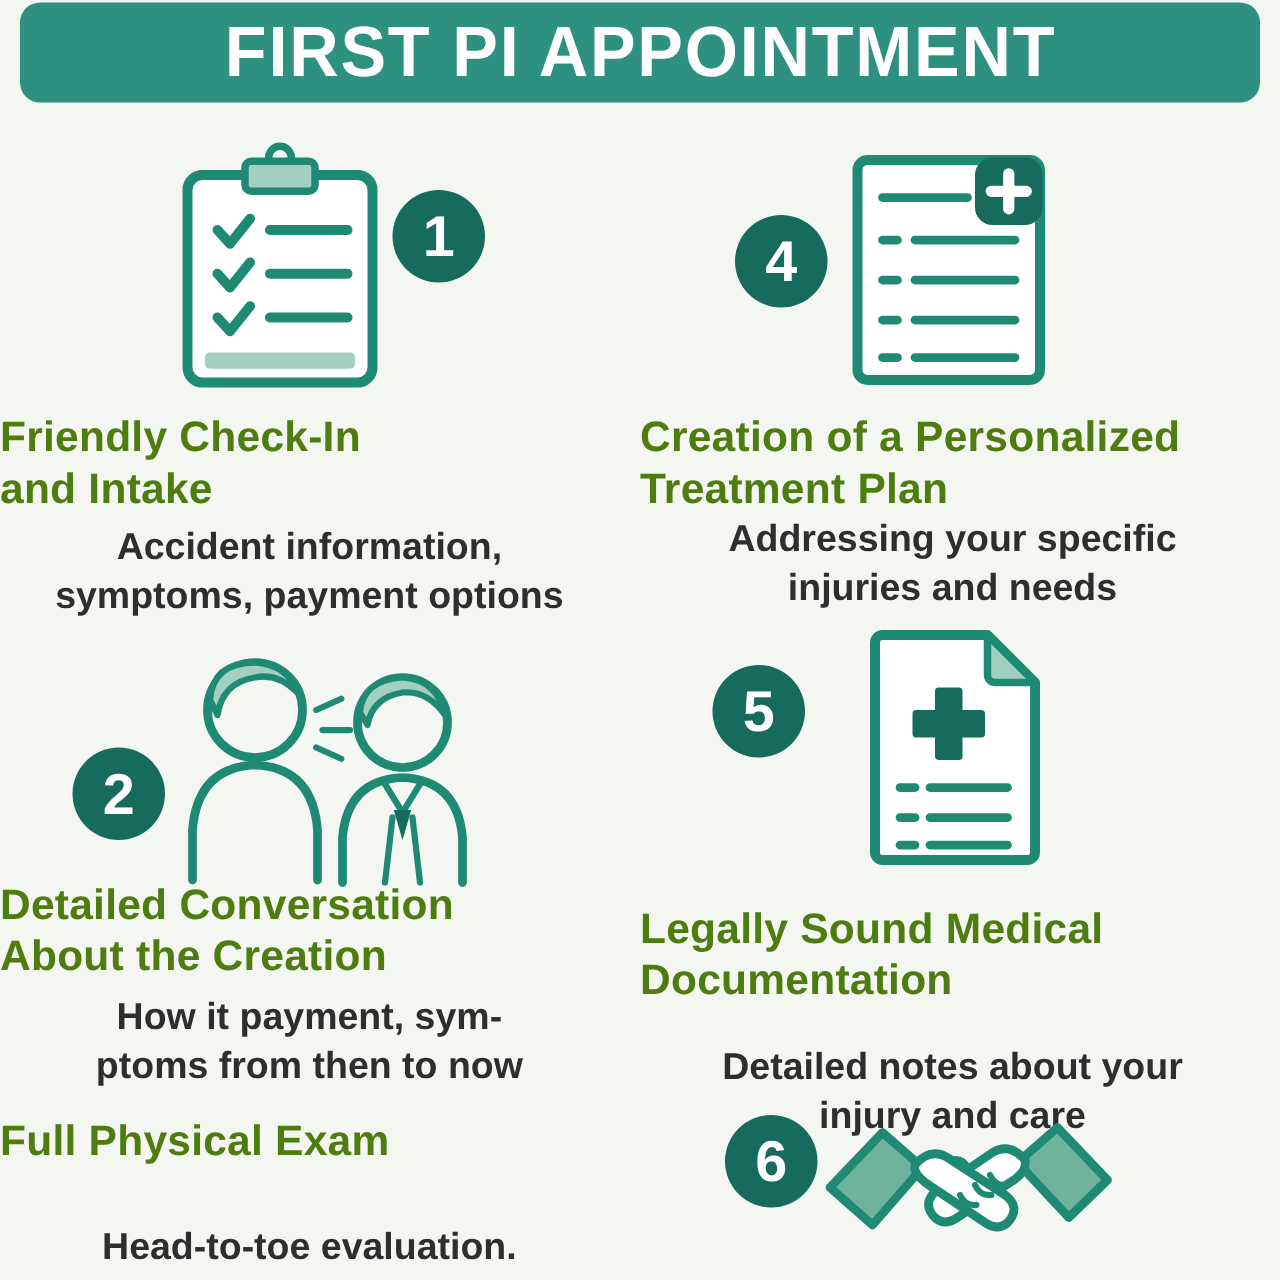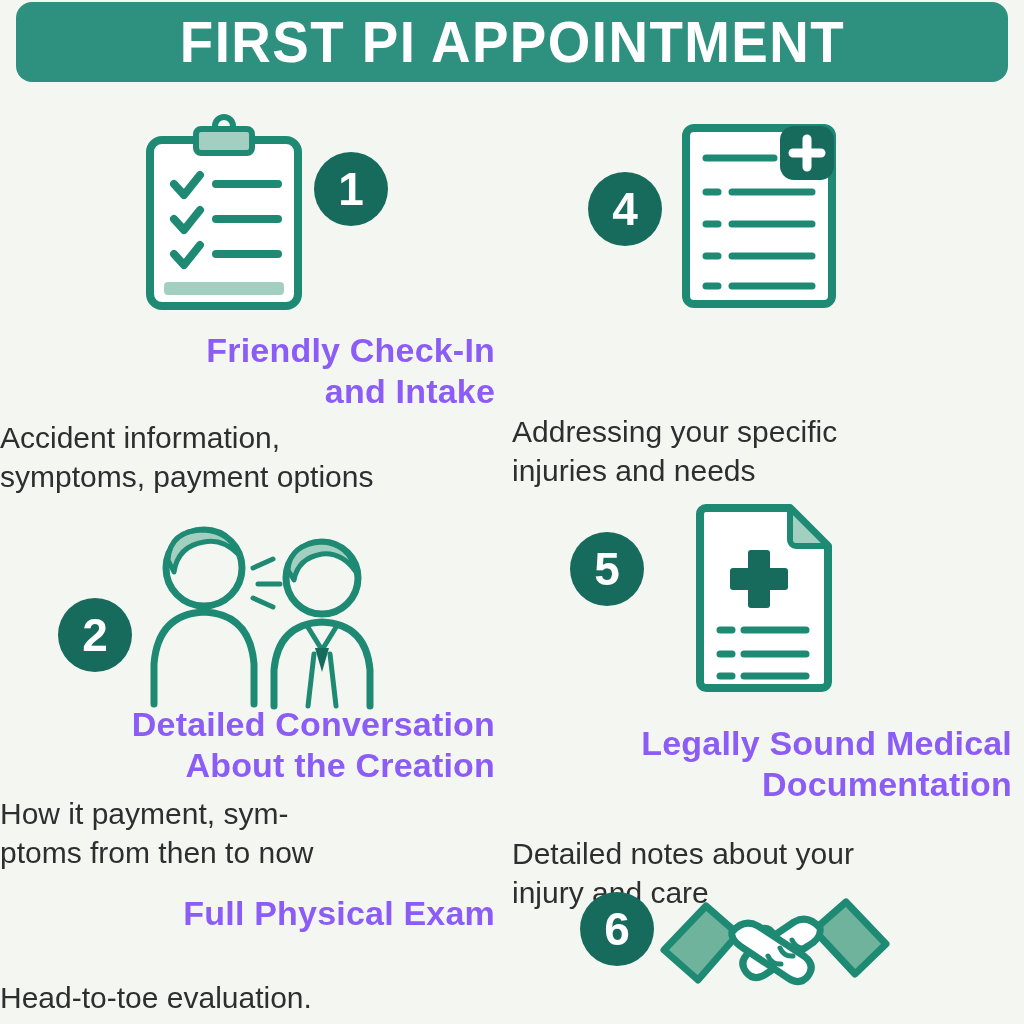--- a/index.html
+++ b/index.html
@@ -31,26 +31,26 @@
 
   .icon { position:absolute; }
   .icon svg { display:block; width:100%; height:100%; }
   .i-clipboard { left:138px; top:112px; width:172px; height:202px; }
   .i-people    { left:108px; top:492px; width:286px; height:218px; }
   .i-doc4      { left:676px; top:118px; width:166px; height:196px; }
   .i-doc5      { left:686px; top:498px; width:156px; height:198px; }
   .i-hand      { left:656px; top:870px; width:238px; height:154px; }
 
   .title {
-    position:absolute; color:#8b5cf6; font-weight:bold; font-size:34px;
-    line-height:1.22; text-align:right; white-space:pre-line; letter-spacing:.2px;
+    position:absolute; color:#4d7c0f; font-weight:bold; font-size:34px;
+    line-height:1.22; text-align:left; white-space:pre-line; letter-spacing:.2px;
   }
   .sub {
     position:absolute; color:#2e2e2e; font-size:30px;
-    line-height:1.3; white-space:pre-line;
+    line-height:1.3; text-align:center; white-space:pre-line;font-weight:bold;
   }
   .col-l { left:0;     width:495px; }
   .col-r { left:512px; width:500px; }
   .t1 { top:330px; } .s1 { top:418px; }
   .t2 { top:704px; } .s2 { top:794px; }
   .t3 { top:893px; } .s3 { top:964px;margin-top:14px; }
   .t4 { top:330px; } .s4 { top:412px; }
   .t5 { top:704px;margin-top:19px; } .s5 { top:834px; }
 </style>
 </head>
@@ -124,20 +124,22 @@
       <line x1="56" y1="138" x2="136" y2="138" stroke="#1e8a74" stroke-width="7" stroke-linecap="round"></line>
       <line x1="30" y1="168" x2="42" y2="168" stroke="#1e8a74" stroke-width="7" stroke-linecap="round"></line>
       <line x1="56" y1="168" x2="136" y2="168" stroke="#1e8a74" stroke-width="7" stroke-linecap="round"></line>
       <rect x="104" y="8" width="54" height="54" rx="14" fill="#176b5c"></rect>
       <path d="M131 21 v28 M117 35 h28" stroke="#ffffff" stroke-width="9" stroke-linecap="round"></path>
     </svg>
   </div>
   <div class="badge b4">
     <span>4</span>
   </div>
+  <div class="title col-r t4">Creation of a Personalized
+Treatment Plan</div>
   <div class="sub col-r s4">Addressing your specific
 injuries and needs</div>
 
   <div class="icon i-doc5">
     <svg viewBox="0 0 156 198">
       <path d="M20 10 h84 l38 38 v136 a6 6 0 0 1 -6 6 H20 a6 6 0 0 1 -6 -6 V16 a6 6 0 0 1 6 -6 z" fill="#ffffff" stroke="#1e8a74" stroke-width="8" stroke-linejoin="round"></path>
       <path d="M104 10 l38 38 h-32 a6 6 0 0 1 -6 -6 z" fill="#a2cfc0" stroke="#1e8a74" stroke-width="6" stroke-linejoin="round"></path>
       <rect x="62" y="52" width="22" height="58" rx="3" fill="#176b5c"></rect>
       <rect x="44" y="70" width="58" height="22" rx="3" fill="#176b5c"></rect>
       <line x1="34" y1="132" x2="46" y2="132" stroke="#1e8a74" stroke-width="7" stroke-linecap="round"></line>

